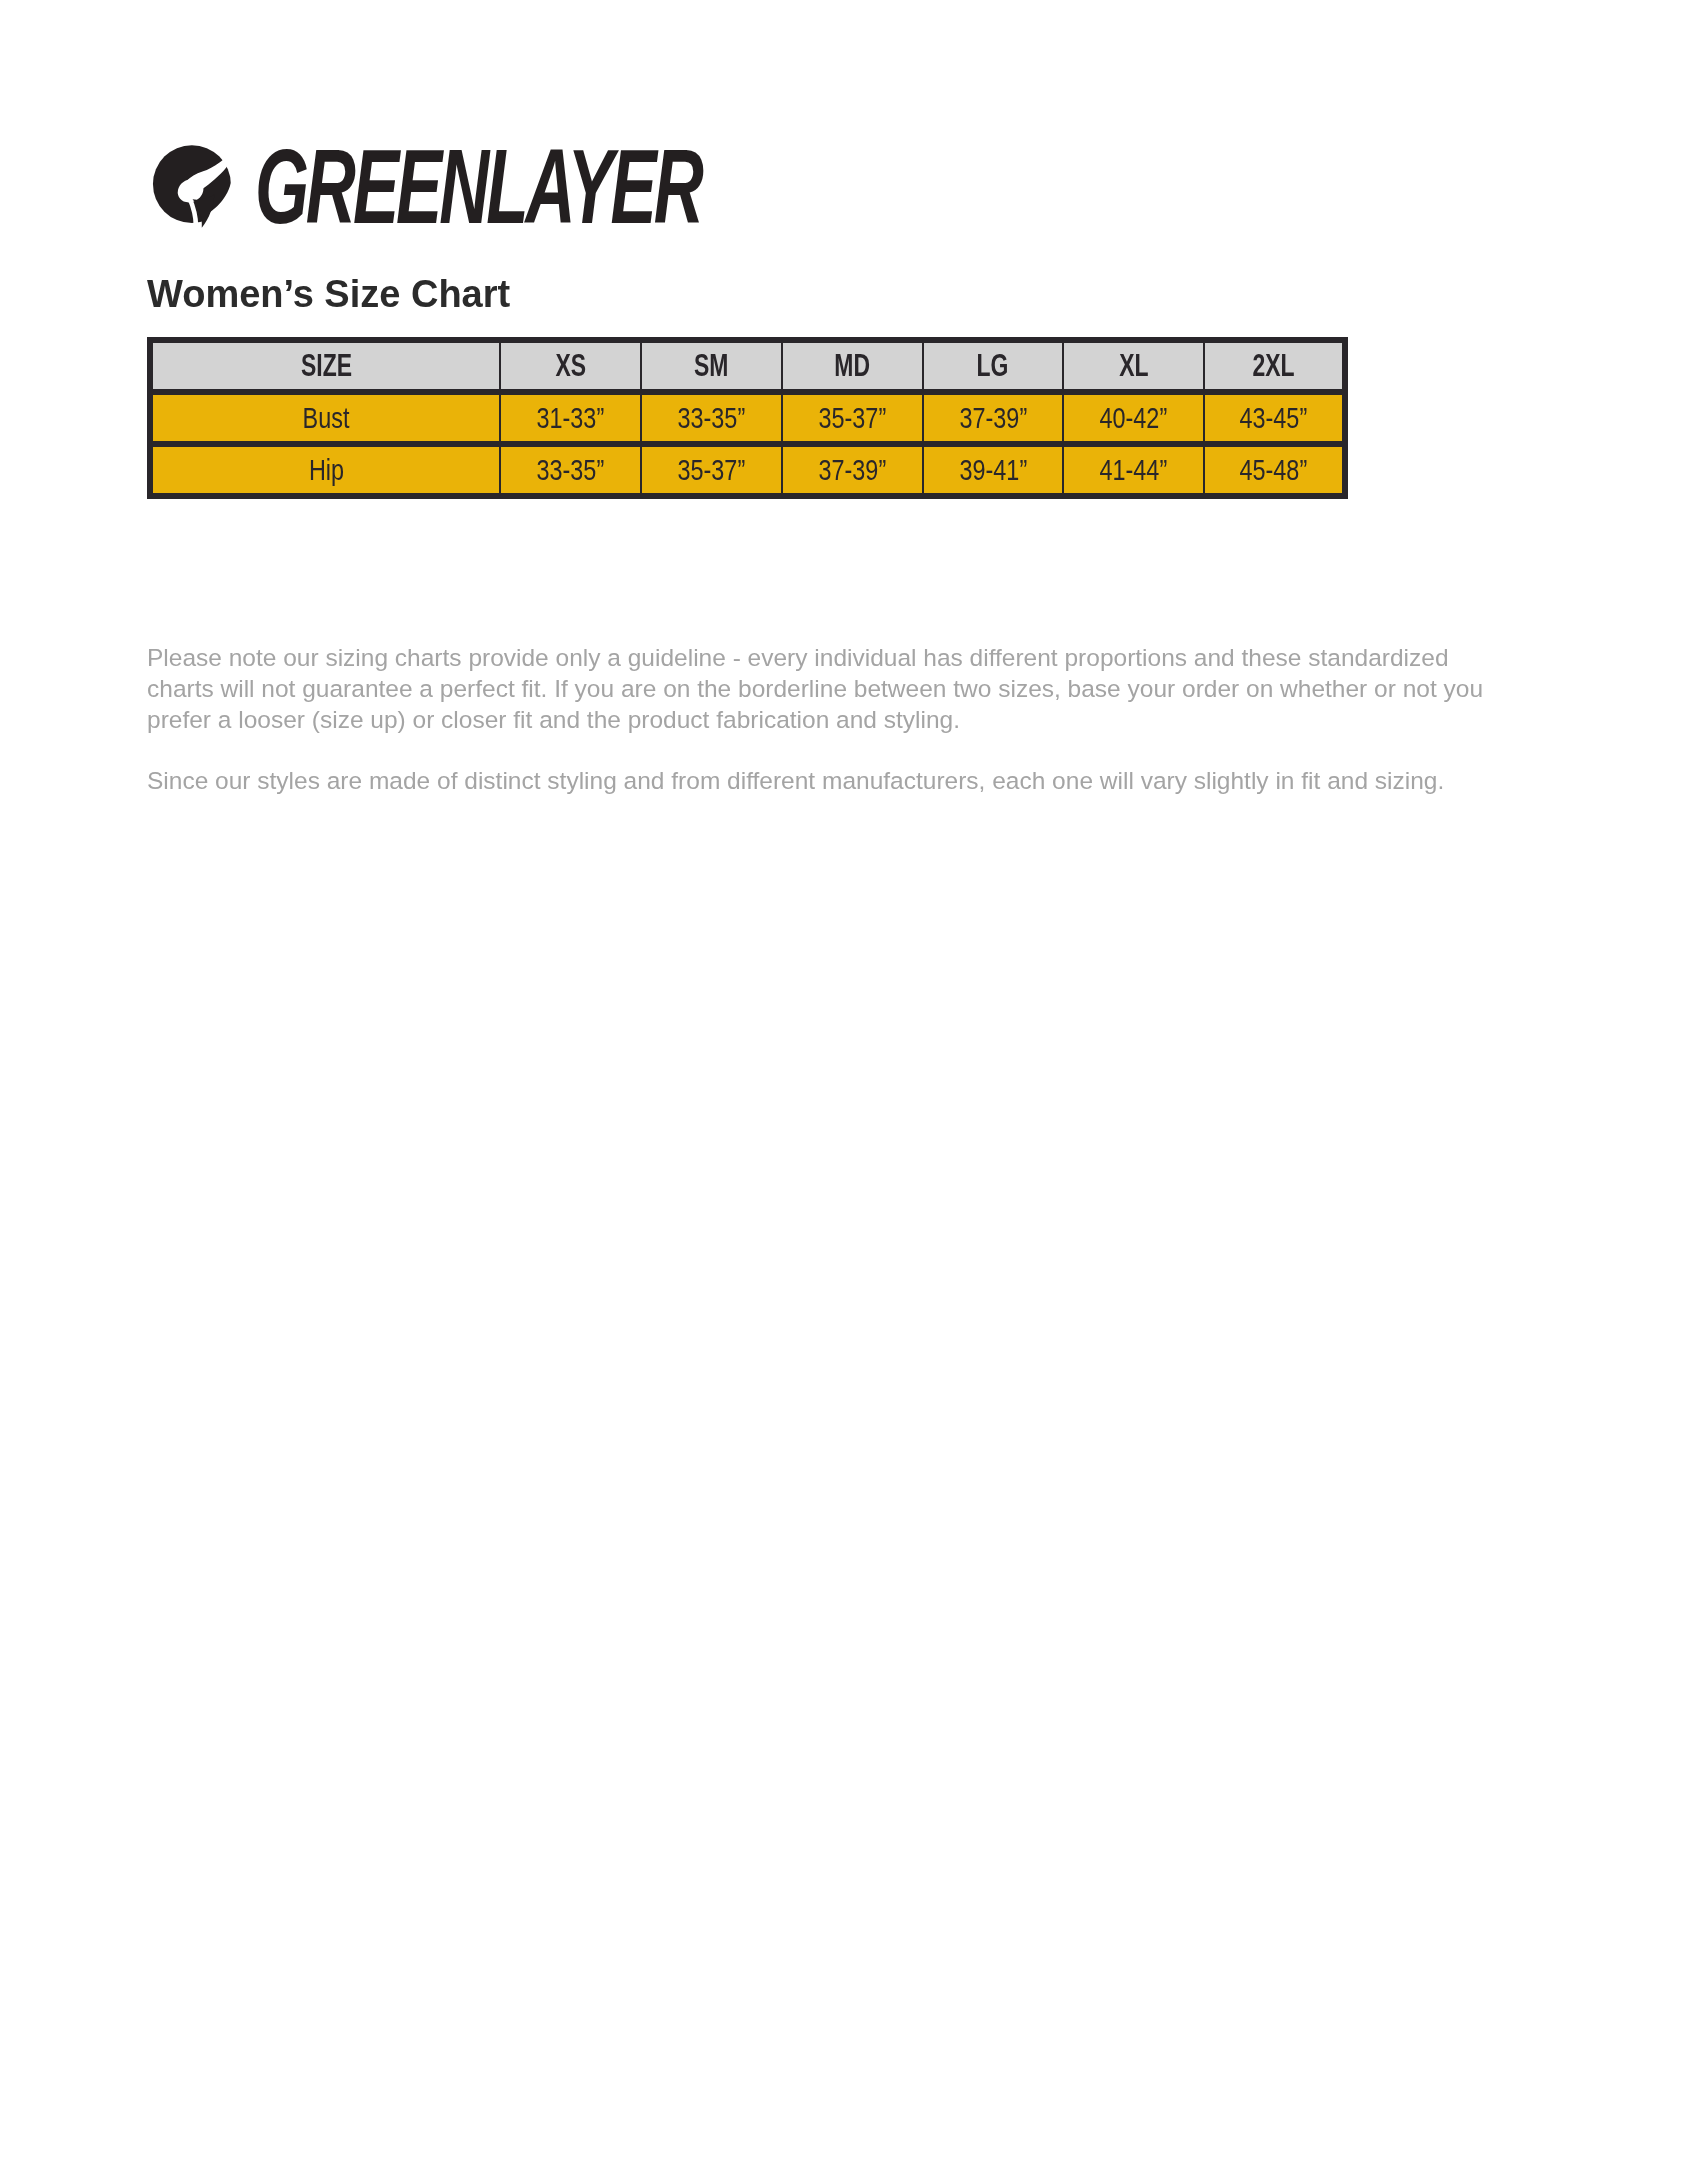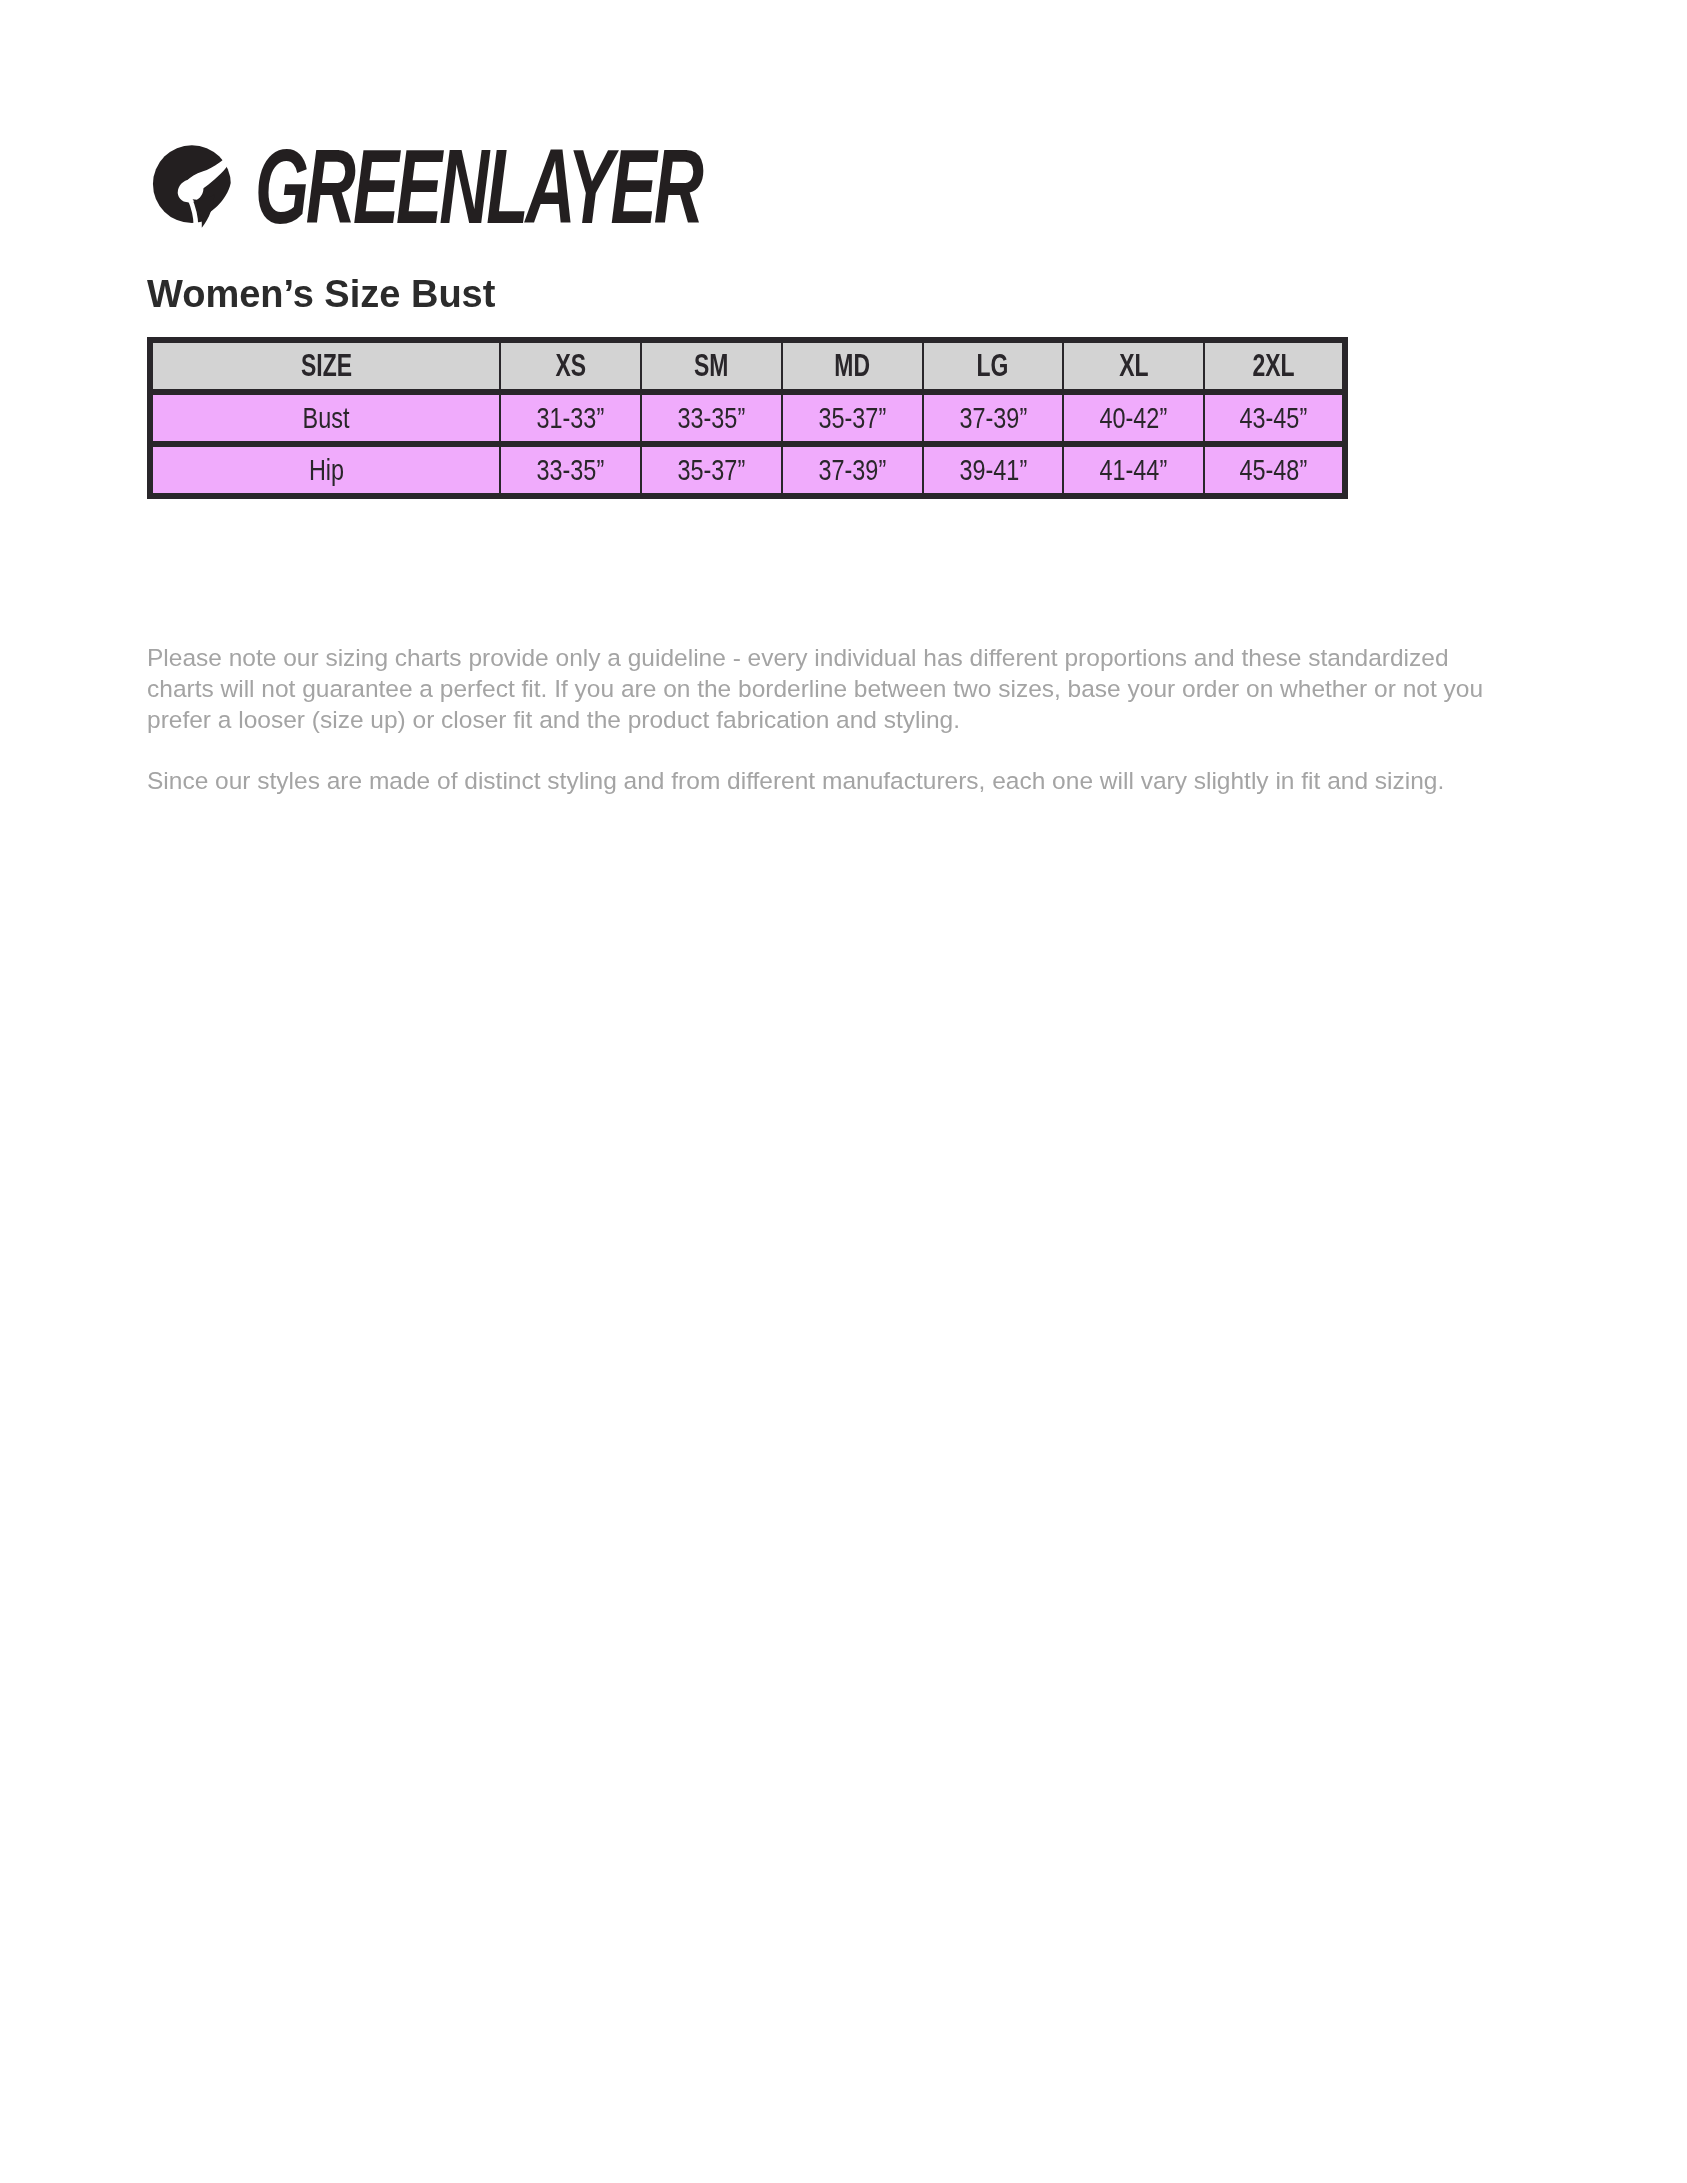--- a/index.html
+++ b/index.html
@@ -71,21 +71,21 @@
     padding:0;
     overflow:hidden;
     white-space:nowrap;
   }
   table.size-chart{border:6.6px solid var(--ink);}
   table.size-chart th{
     background:var(--header-bg);
     font-size:31px;font-weight:700;
   }
   table.size-chart td{
-    background:#f0abfc;
+    background:#eab308;
     font-size:30px;font-weight:400;
   }
   .cond{
     display:inline-block;
     transform:scaleX(0.74);
     transform-origin:center center;
     white-space:nowrap;
     line-height:1;
   }
   td .cond{transform:scaleX(0.78);}
@@ -116,21 +116,21 @@
 
       <path d="M 129 62 C 130 88 115 113 90 128 L 80 150 L 150 150 L 150 30 Z" fill="#ffffff"></path>
 
       <path d="M 64 102 C 71 118 75 132 74 150" stroke="#ffffff" stroke-width="7" fill="none"></path>
 
       <path d="M 69 105 C 79 117 84 131 83 148 C 95 133 101 115 102 98 C 93 103 81 107 69 105 Z" fill="#231f20"></path>
     </svg>
     <span class="wordmark">GREENLAYER</span>
   </div>
 
-  <h1 class="page-title">Women’s Size Bust</h1>
+  <h1 class="page-title">Women’s Size Chart</h1>
 
   <table class="size-chart">
     <colgroup>
       <col class="c-label">
       <col class="c-size">
         <col class="c-size">
         <col class="c-size">
       <col class="c-size">
         <col class="c-size">
         <col class="c-size">

